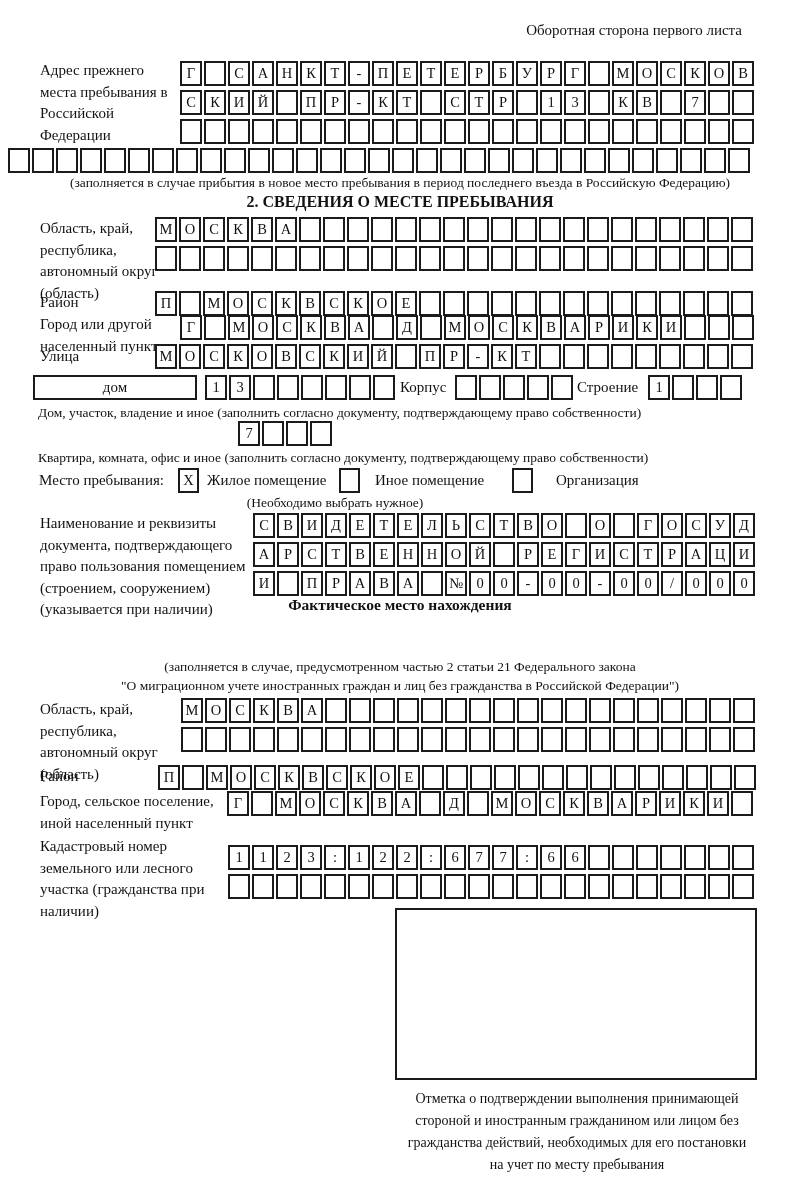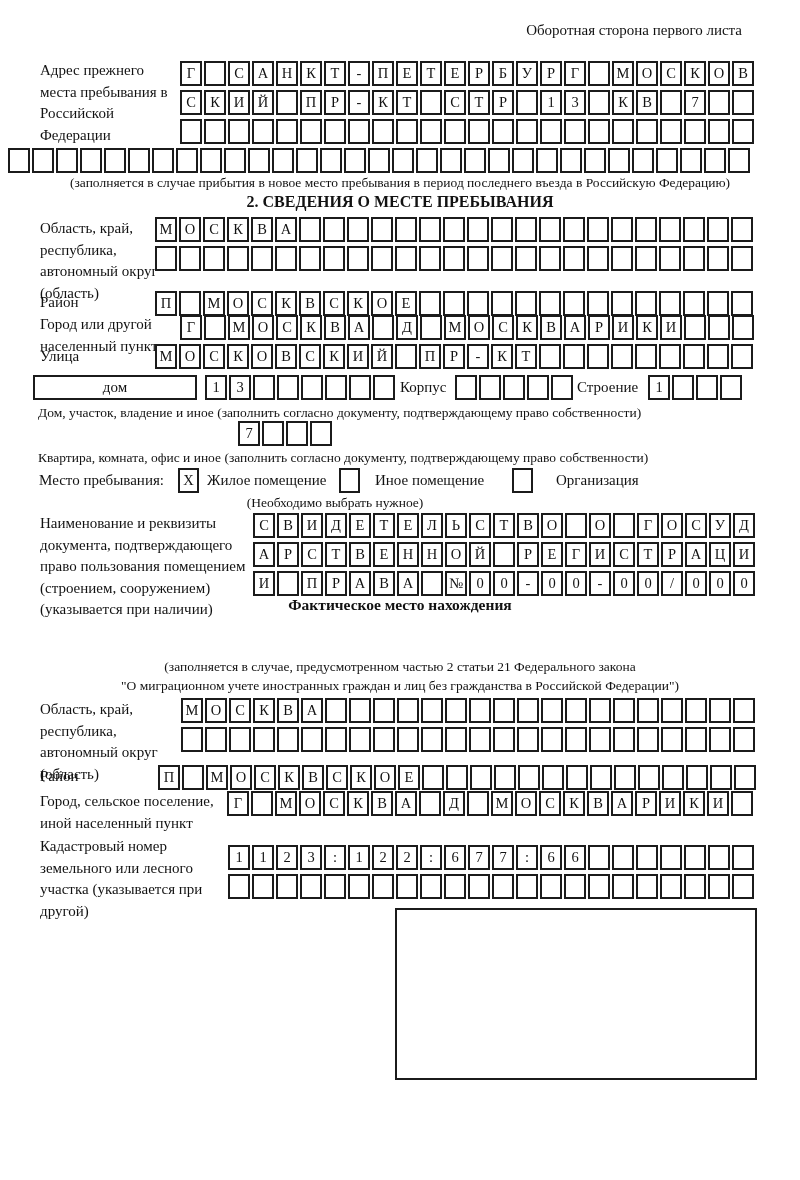--- a/index.html
+++ b/index.html
@@ -507,21 +507,21 @@
       <span class="cell">К</span>
       <span class="cell">В</span>
       <span class="cell">А</span>
       <span class="cell">Р</span>
       <span class="cell">И</span>
       <span class="cell">К</span>
       <span class="cell">И</span>
       <span class="cell"></span>
     </div>
 
-  <div class="abs lbl" style="left:40px;top:836px;width:172px;">Кадастровый номер земельного или лесного участка (указывается при другой)</div>
+  <div class="abs lbl" style="left:40px;top:836px;width:172px;">Кадастровый номер земельного или лесного участка (гражданства при наличии)</div>
   <div class="cellrow" style="left:228px;top:845px;">
       <span class="cell">1</span>
       <span class="cell">1</span>
       <span class="cell">2</span>
       <span class="cell">3</span>
       <span class="cell">:</span>
       <span class="cell">1</span>
       <span class="cell">2</span>
       <span class="cell">2</span>
       <span class="cell">:</span>
@@ -558,14 +558,20 @@
       <span class="cell"></span>
       <span class="cell"></span>
       <span class="cell"></span>
       <span class="cell"></span>
       <span class="cell"></span>
       <span class="cell"></span>
       <span class="cell"></span>
     </div>
 
   <div class="bigbox" style="left:395px;top:908px;width:362px;height:172px;"></div>
+  <div class="abs note" style="left:382px;top:1088px;width:390px;text-align:center;font-size:14px;line-height:22px;">
+    <div>Отметка о подтверждении выполнения принимающей</div>
+    <div>стороной и иностранным гражданином или лицом без</div>
+    <div>гражданства действий, необходимых для его постановки</div>
+    <div>на учет по месту пребывания</div>
+  </div>
 
 </div>
 
 </body></html>

